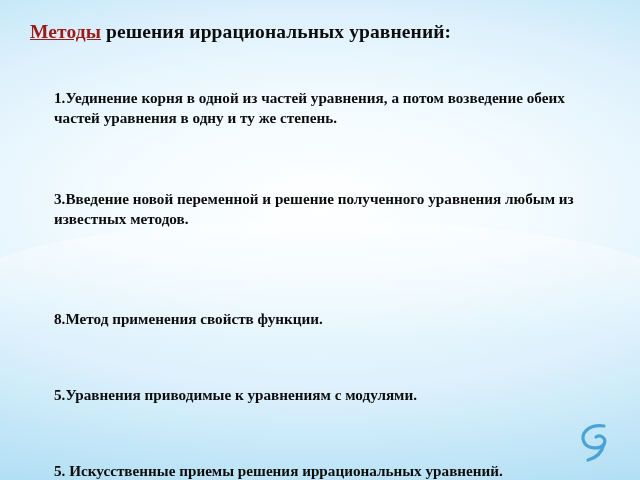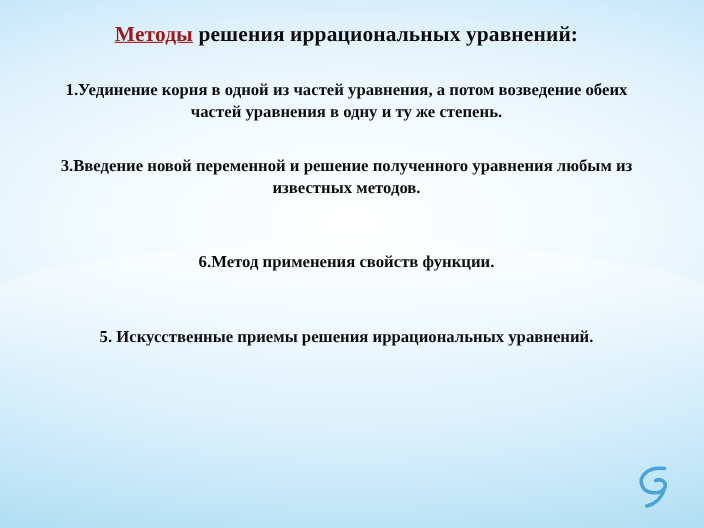--- a/index.html
+++ b/index.html
@@ -30,39 +30,38 @@
     width: 110%;
     height: 60%;
     background: linear-gradient(180deg, rgba(255,255,255,0.55) 0%, rgba(216,240,251,0.25) 40%, rgba(150,206,238,0.0) 100%);
     border-radius: 50% 50% 0 0 / 22% 22% 0 0;
     pointer-events: none;
   }
   .content {
     position: relative;
     z-index: 2;
     padding: 14px 40px 0 30px;
-    text-align: center;
     color: #0d0d0d;
   }
   .title {
     font-size: 19.5px;
     font-weight: bold;
     line-height: 1.25;
     margin: 6px 0 0 0;
     letter-spacing: 0.1px;
   }
   .title .underlined {
     color: #9d1a1a;
     text-decoration: underline;
   }
   .item {
     font-size: 15.2px;
     font-weight: bold;
     line-height: 1.32;
-    margin: 0;
+    margin: 16px;
     padding: 0 8px;
   }
   .gap-lg { height: 28px; }
   .gap-md { height: 24px; }
   .swirl {
     position: absolute;
     right: 26px;
     bottom: 16px;
     z-index: 3;
     width: 40px;
@@ -84,24 +83,25 @@
 
     <div class="gap-lg"></div>
 
     <p class="item">3.Введение новой переменной и решение полученного уравнения любым из известных методов.</p>
 
     <div class="gap-md"></div>
 
 
     <div class="gap-md"></div>
 
-    <p class="item">6.Метод  применения свойств функции.</p>
+    <p class="item">8.Метод  применения свойств функции.</p>
 
     <div class="gap-md"></div>
 
+    <p class="item">5.Уравнения приводимые к уравнениям с модулями.</p>
 
     <div class="gap-md"></div>
 
     <p class="item">5. Искусственные приемы решения иррациональных уравнений.</p>
 
   </div>
 
   <span class="swirl">
     <svg viewBox="0 0 40 44" width="40" height="44" aria-hidden="true">
       <path d="M30 6 C14 4, 6 14, 10 22 C13 29, 26 30, 30 24 C33 19, 27 14, 22 17" fill="none" stroke="#4aa3d6" stroke-width="3.2" stroke-linecap="round"></path>

